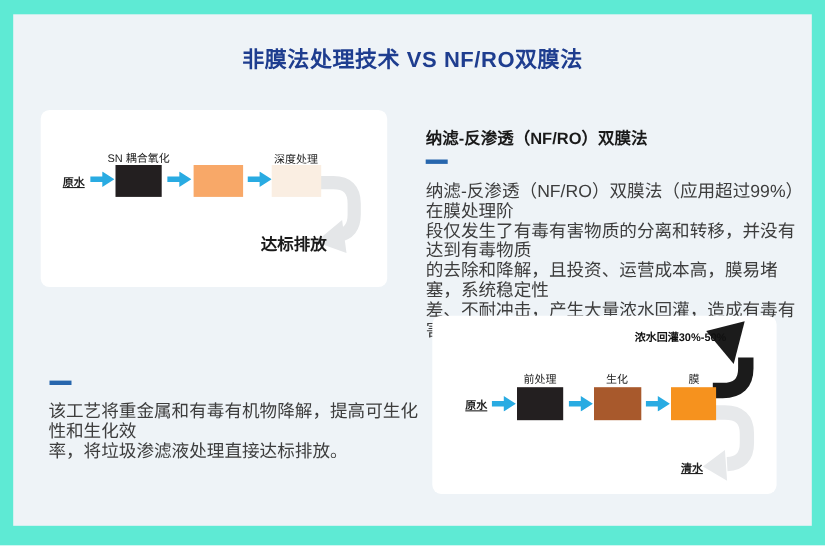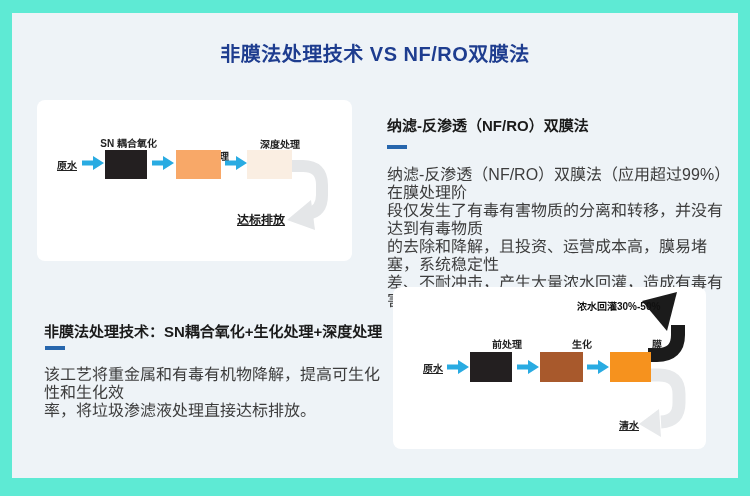--- a/index.html
+++ b/index.html
@@ -4,24 +4,24 @@
 <style>
   html,body{margin:0;padding:0;background:#ffffff;}
   #page{position:relative;width:750px;height:496px;background:#5eead4;overflow:hidden;
         font-family:"Liberation Sans","DejaVu Sans",sans-serif;}
   .panel{position:absolute;left:12px;top:13px;width:726px;height:465px;background:#eef3f7;}
   .title{position:absolute;left:0;top:38px;width:750px;margin:0;text-align:center;
          font-size:20px;font-weight:bold;color:#1e3d8f;letter-spacing:0.5px;}
   .card{position:absolute;background:#ffffff;border-radius:8px;}
   .pipes{position:absolute;left:0;top:0;}
   .box{position:absolute;}
-  .box-label{position:absolute;font-size:10px;font-weight:bold;color:#222;text-align:right;white-space:nowrap;}
+  .box-label{position:absolute;font-size:10px;font-weight:normal;color:#222;text-align:center;white-space:nowrap;}
   .small-label{position:absolute;font-size:10px;font-weight:bold;color:#222;white-space:nowrap;text-decoration:underline;}
   .tiny-label{position:absolute;font-size:10px;font-weight:bold;color:#111;white-space:nowrap;}
-  .result-label{position:absolute;font-size:12px;font-weight:bold;color:#1a1a1a;white-space:nowrap;text-decoration:underline;}
+  .result-label{position:absolute;font-size:15px;font-weight:bold;color:#1a1a1a;white-space:nowrap;}
   .barrow{position:absolute;width:22px;height:14px;}
   .sec-heading{position:absolute;margin:0;font-size:15px;font-weight:bold;color:#1a1a1a;white-space:nowrap;}
   .dash{position:absolute;width:20px;height:4px;background:#2766ad;}
   .sec-body{position:absolute;margin:0;font-size:16px;line-height:18px;color:#3d3d3d;
             white-space:pre-line;}
 </style>
 </head>
 <body>
 
 <div id="page">
@@ -63,21 +63,20 @@
     <span class="result-label" style="left:200px;top:110px">达标排放</span>
   </div>
 
   <h2 class="sec-heading" style="left:387px;top:114px">纳滤-反渗透（NF/RO）双膜法</h2>
   <div class="dash" style="left:387px;top:145px"></div>
   <p class="sec-body" style="left:387px;top:166px;width:340px">纳滤-反渗透（NF/RO）双膜法（应用超过99%）在膜处理阶
 段仅发生了有毒有害物质的分离和转移，并没有达到有毒物质
 的去除和降解，且投资、运营成本高，膜易堵塞，系统稳定性
 差、不耐冲击，产生大量浓水回灌，造成有毒有害物质的循环积累。</p>
 
-  <h2 class="sec-heading" style="left:44px;top:320px">非膜法处理技术：SN耦合氧化+生化处理+深度处理</h2>
   <div class="dash" style="left:45px;top:346px"></div>
   <p class="sec-body" style="left:44px;top:366px;width:336px">该工艺将重金属和有毒有机物降解，提高可生化性和生化效
 率，将垃圾渗滤液处理直接达标排放。</p>
 
   <div class="card" style="left:393px;top:287px;width:313px;height:162px">
 
     <svg class="pipes" width="313" height="162" viewBox="0 0 313 162">
 
       <path d="M255,68 L264,68 Q285,68 285,48 L285,38" fill="none" stroke="#1b1b1b" stroke-width="14"></path>
       <polygon points="249,14 284,5 274,44" fill="#1b1b1b"></polygon>

